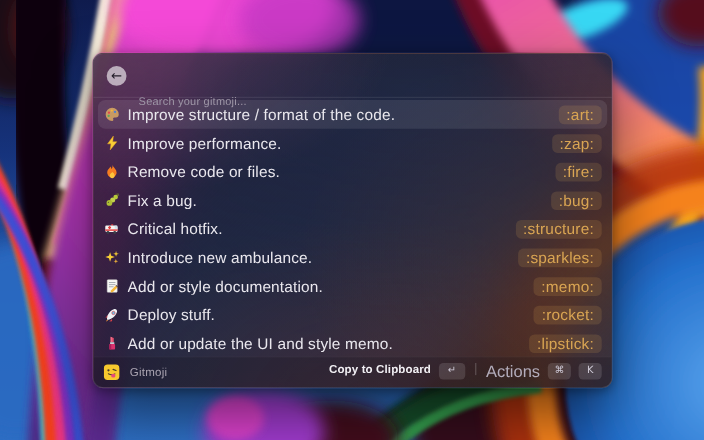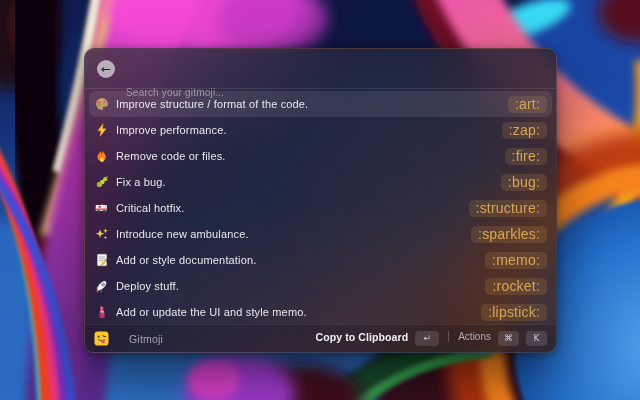--- a/index.html
+++ b/index.html
@@ -42,37 +42,37 @@
   .search-input::placeholder{color:#968e9f;}
   .hdivider{height:1px;background:rgba(255,255,255,0.09);flex:0 0 1px;}
   .list{flex:1;padding:2px 4px;overflow:hidden;}
   .row{
     height:26px;display:flex;align-items:center;gap:7px;
     padding:0 5px;border-radius:7px;cursor:pointer;
   }
   .row.selected{background:rgba(255,255,255,0.09);}
   .row .emoji{width:15px;flex:0 0 15px;display:flex;align-items:center;justify-content:center;}
   .row .emoji svg{display:block;}
-  .row .label{flex:1;font-size:11px;color:#eae8ee;white-space:nowrap;overflow:hidden;letter-spacing:0.15px;}
+  .row .label{flex:1;font-size:14px;color:#eae8ee;white-space:nowrap;overflow:hidden;letter-spacing:0.15px;}
   .row .tag{
     flex:0 0 auto;font-size:14px;color:#d9a553;font-weight:500;letter-spacing:0.2px;
     background:rgba(255,190,92,0.13);padding:2px 7px;border-radius:5px;line-height:13px;
   }
   .footer{
     flex:0 0 27px;height:27px;border-top:1px solid rgba(255,255,255,0.08);
     background:rgba(18,14,22,0.22);
     display:flex;align-items:center;justify-content:space-between;
     padding:0 9px;border-radius:0 0 9px 9px;
   }
-  .f-left{display:flex;align-items:center;gap:20px;}
+  .f-left{display:flex;align-items:center;gap:9px;}
   .f-left .logo{width:15px;height:15px;display:flex;}
   .f-left .appname{font-size:10.5px;color:#aaa4b1;letter-spacing:0.2px;}
   .f-right{display:flex;align-items:flex-start;gap:7px;}
   .f-action{font-size:10.5px;font-weight:700;color:#f2f0f4;letter-spacing:0.1px;cursor:pointer;}
-  .f-actions-label{font-size:10px;color:#b3adbb;cursor:pointer;}
+  .f-actions-label{font-size:15px;color:#b3adbb;cursor:pointer;}
   .key{
     min-width:15px;height:15px;padding:0 3px;border-radius:4px;
     background:rgba(255,255,255,0.13);color:#cfcad6;
     font:9px/15px "DejaVu Sans",sans-serif;text-align:center;display:inline-block;
   }
   .key.wide{min-width:18px;}
   .vdiv{width:1px;height:11px;background:rgba(255,255,255,0.22);margin:0 2px;}
 </style>
 </head>
 <body>

